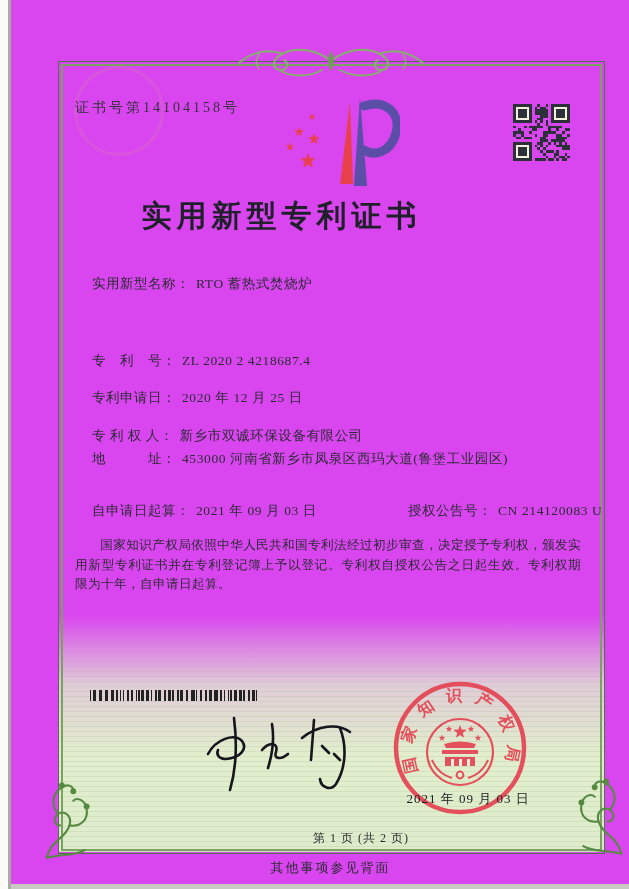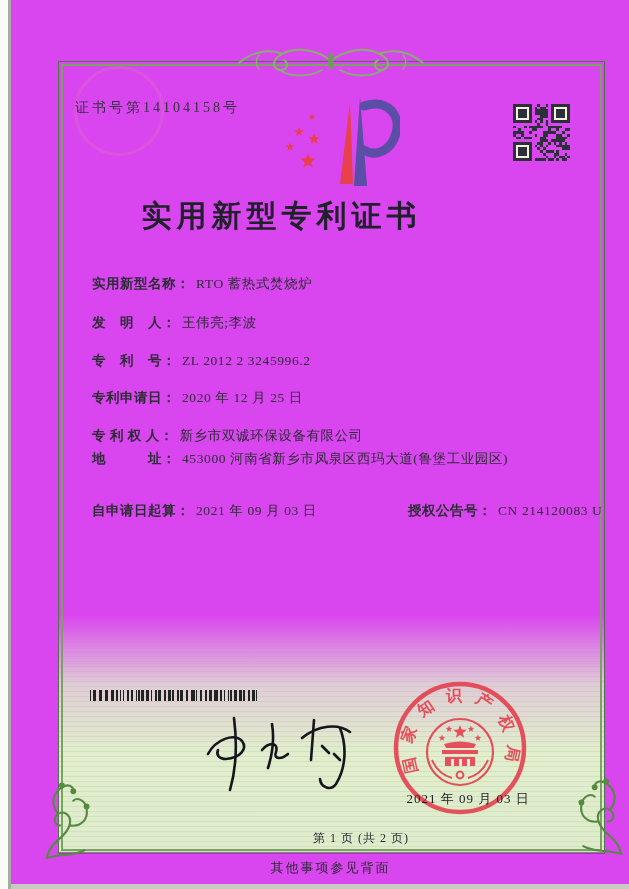--- a/index.html
+++ b/index.html
@@ -28,21 +28,21 @@
   .frame{position:absolute;left:47px;top:61px;width:545px;height:791px;border:1px solid #51724e;pointer-events:none;}
   .frame-inner{position:absolute;inset:2px;border:2px solid #7ba263;}
   .wm{position:absolute;left:63px;top:66px;width:84px;height:84px;border-radius:50%;border:3px solid rgba(222,158,138,.17);}
 
   .cert-no{position:absolute;left:64px;top:99px;font-size:14px;letter-spacing:3px;color:#33333b;}
   .title{
     position:absolute;left:47px;top:196px;width:447px;text-align:center;
     font-size:30px;font-weight:700;letter-spacing:5px;color:#20202a;
   }
   .row{position:absolute;left:81px;font-size:13.5px;color:#2c2c34;white-space:nowrap;}
-  .row .lbl{letter-spacing:.5px;font-weight:bold;}
+  .row .lbl{letter-spacing:.5px;}
   .row .val{margin-left:6px;letter-spacing:.6px;}
   .grant2{position:absolute;left:316px;top:0;}
   .paras{position:absolute;left:64px;top:536px;width:506px;font-size:12.6px;line-height:19.5px;
          color:#2c2c34;text-align:justify;letter-spacing:.4px;}
   .paras p{margin:0;text-indent:2em;}
 
   .signoff{position:absolute;left:99px;top:727px;font-family:"Liberation Sans","DejaVu Sans",sans-serif;
            font-size:15px;color:#23232b;letter-spacing:3px;line-height:32px;}
   .sig{position:absolute;left:179px;top:708px;}
   .seal{position:absolute;left:379px;top:678px;}
@@ -236,43 +236,41 @@
         <rect x="1" y="15" width="5" height="5" fill="#f6f1dd"></rect>
         <rect x="2" y="16" width="3" height="3"></rect>
       </g>
   </svg>
 
   <div class="title">实用新型专利证书</div>
 
   <div class="row" style="top:275px">
     <span class="lbl">实用新型名称：</span><span class="val">RTO 蓄热式焚烧炉</span>
   </div>
-  <div class="row" style="top:314px">
-    <span class="lbl">发　明　人：</span><span class="val">王伟亮;李波</span>
-  </div>
   <div class="row" style="top:352px">
-    <span class="lbl">专　利　号：</span><span class="val">ZL 2012 2 3245996.2</span>
+    <span class="lbl">专　利　号：</span><span class="val">ZL 2020 2 4218687.4</span>
   </div>
   <div class="row" style="top:389px">
     <span class="lbl">专利申请日：</span><span class="val">2020 年 12 月 25 日</span>
   </div>
   <div class="row" style="top:427px">
     <span class="lbl">专 利 权 人：</span><span class="val">新乡市双诚环保设备有限公司</span>
   </div>
   <div class="row" style="top:450px">
     <span class="lbl">地　　　址：</span><span class="val">453000 河南省新乡市凤泉区西玛大道(鲁堡工业园区)</span>
   </div>
   <div class="row" style="top:502px">
     <span class="lbl">自申请日起算：</span><span class="val">2021 年 09 月 03 日</span>
     <span class="grant2">
       <span class="lbl">授权公告号：</span><span class="val">CN 214120083 U</span>
     </span>
   </div>
 
   <div class="paras">
+    <p>国家知识产权局依照中华人民共和国专利法经过初步审查，决定授予专利权，颁发实用新型专利证书并在专利登记簿上予以登记。专利权自授权公告之日起生效。专利权期限为十年，自申请日起算。</p>
   </div>
 
   <svg class="barcode" width="167" height="11" viewBox="0 0 167 11" shape-rendering="crispEdges">
     <g id="barcode-bars" fill="#222">
         <rect x="0.0" y="0" width="0.9" height="11"></rect>
         <rect x="2.7" y="0" width="3.3" height="11"></rect>
         <rect x="8.8" y="0" width="2.9" height="11"></rect>
         <rect x="15.0" y="0" width="3.1" height="11"></rect>
         <rect x="21.0" y="0" width="2.9" height="11"></rect>
         <rect x="25.6" y="0" width="2.6" height="11"></rect>

